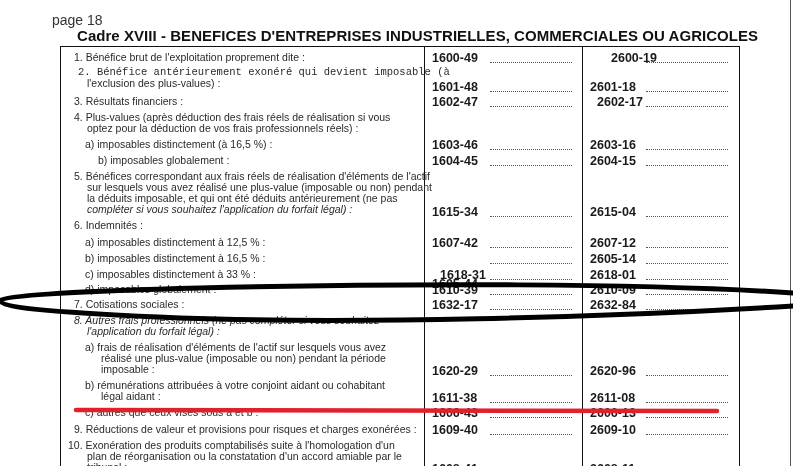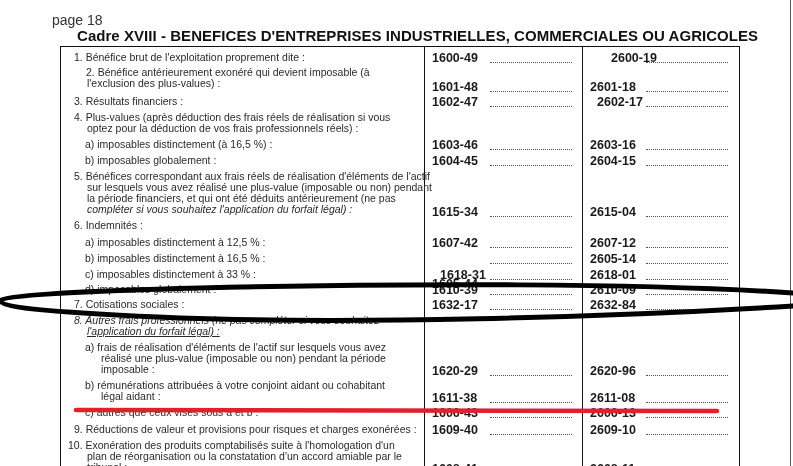--- a/index.html
+++ b/index.html
@@ -29,21 +29,21 @@
 
 <div class="row" style="top:52px;">
   <div class="lbl" style="left:74px;">1. Bénéfice brut de l'exploitation proprement dite :</div>
   <div class="code" style="left:432px;top:-1px;">1600-49</div>
   <div class="dots" style="left:490px;top:9px;"></div>
   <div class="code" style="left:563px;top:-1px;margin-left:48px;">2600-19</div>
   <div class="dots" style="left:646px;top:9px;"></div>
 </div>
 
 <div class="row" style="top:67px;">
-  <div class="lbl" style="left:86px;">2. Bénéfice antérieurement exonéré qui devient imposable (à</div>
+  <div class="lbl" style="left:78px;font-family:Liberation Mono, monospace;">2. Bénéfice antérieurement exonéré qui devient imposable (à</div>
   <div class="lbl" style="left:87px;top:11px;">l'exclusion des plus-values) :</div>
   <div class="code" style="left:432px;top:13px;">1601-48</div>
   <div class="dots" style="left:490px;top:23px;"></div>
   <div class="code" style="left:590px;top:13px;">2601-18</div>
   <div class="dots" style="left:646px;top:23px;"></div>
 </div>
 
 <div class="row" style="top:96px;">
   <div class="lbl" style="left:74px;">3. Résultats financiers :</div>
   <div class="code" style="left:432px;top:-1px;">1602-47</div>
@@ -59,31 +59,31 @@
 
 <div class="row" style="top:139px;">
   <div class="lbl" style="left:85px;">a)  imposables distinctement (à 16,5 %) :</div>
   <div class="code" style="left:432px;top:-1px;">1603-46</div>
   <div class="dots" style="left:490px;top:9px;"></div>
   <div class="code" style="left:590px;top:-1px;">2603-16</div>
   <div class="dots" style="left:646px;top:9px;"></div>
 </div>
 
 <div class="row" style="top:155px;">
-  <div class="lbl" style="left:85px;">b)  imposables globalement :</div>
+  <div class="lbl" style="left:98px;">b)  imposables globalement :</div>
   <div class="code" style="left:432px;top:-1px;">1604-45</div>
   <div class="dots" style="left:490px;top:9px;"></div>
   <div class="code" style="left:590px;top:-1px;">2604-15</div>
   <div class="dots" style="left:646px;top:9px;"></div>
 </div>
 
 <div class="row" style="top:171px;">
   <div class="lbl" style="left:74px;">5. Bénéfices correspondant aux frais réels de réalisation d'éléments de l'actif</div>
   <div class="lbl" style="left:87px;top:11px;">sur lesquels vous avez réalisé une plus-value (imposable ou non) pendant</div>
-  <div class="lbl" style="left:87px;top:22px;">la période financiers, et qui ont été déduits antérieurement (ne pas</div>
+  <div class="lbl" style="left:87px;top:22px;">la déduits imposable, et qui ont été déduits antérieurement (ne pas</div>
   <div class="lbl ital" style="left:87px;top:33px;">compléter si vous souhaitez l'application du forfait légal) :</div>
   <div class="code" style="left:432px;top:34px;">1615-34</div>
   <div class="dots" style="left:490px;top:44px;"></div>
   <div class="code" style="left:590px;top:34px;">2615-04</div>
   <div class="dots" style="left:646px;top:44px;"></div>
 </div>
 
 <div class="row" style="top:220px;">
   <div class="lbl" style="left:74px;">6. Indemnités :</div>
 </div>
@@ -123,21 +123,21 @@
 <div class="row" style="top:299px;">
   <div class="lbl" style="left:74px;">7. Cotisations sociales :</div>
   <div class="code" style="left:432px;top:-1px;">1632-17</div>
   <div class="dots" style="left:490px;top:9px;"></div>
   <div class="code" style="left:590px;top:-1px;">2632-84</div>
   <div class="dots" style="left:646px;top:9px;"></div>
 </div>
 
 <div class="row" style="top:315px;">
   <div class="lbl ital" style="left:74px;">8. Autres frais professionnels (ne pas compléter si vous souhaitez</div>
-  <div class="lbl ital" style="left:87px;top:11px;text-decoration:underline;">l'application du forfait légal) :</div>
+  <div class="lbl ital" style="left:87px;top:11px;">l'application du forfait légal) :</div>
 </div>
 
 <div class="row" style="top:342px;">
   <div class="lbl" style="left:85px;">a)  frais de réalisation d'éléments de l'actif sur lesquels vous avez</div>
   <div class="lbl" style="left:101px;top:11px;">réalisé une plus-value (imposable ou non) pendant la période</div>
   <div class="lbl" style="left:101px;top:22px;">imposable :</div>
   <div class="code" style="left:432px;top:22px;">1620-29</div>
   <div class="dots" style="left:490px;top:32px;"></div>
   <div class="code" style="left:590px;top:22px;">2620-96</div>
   <div class="dots" style="left:646px;top:32px;"></div>

